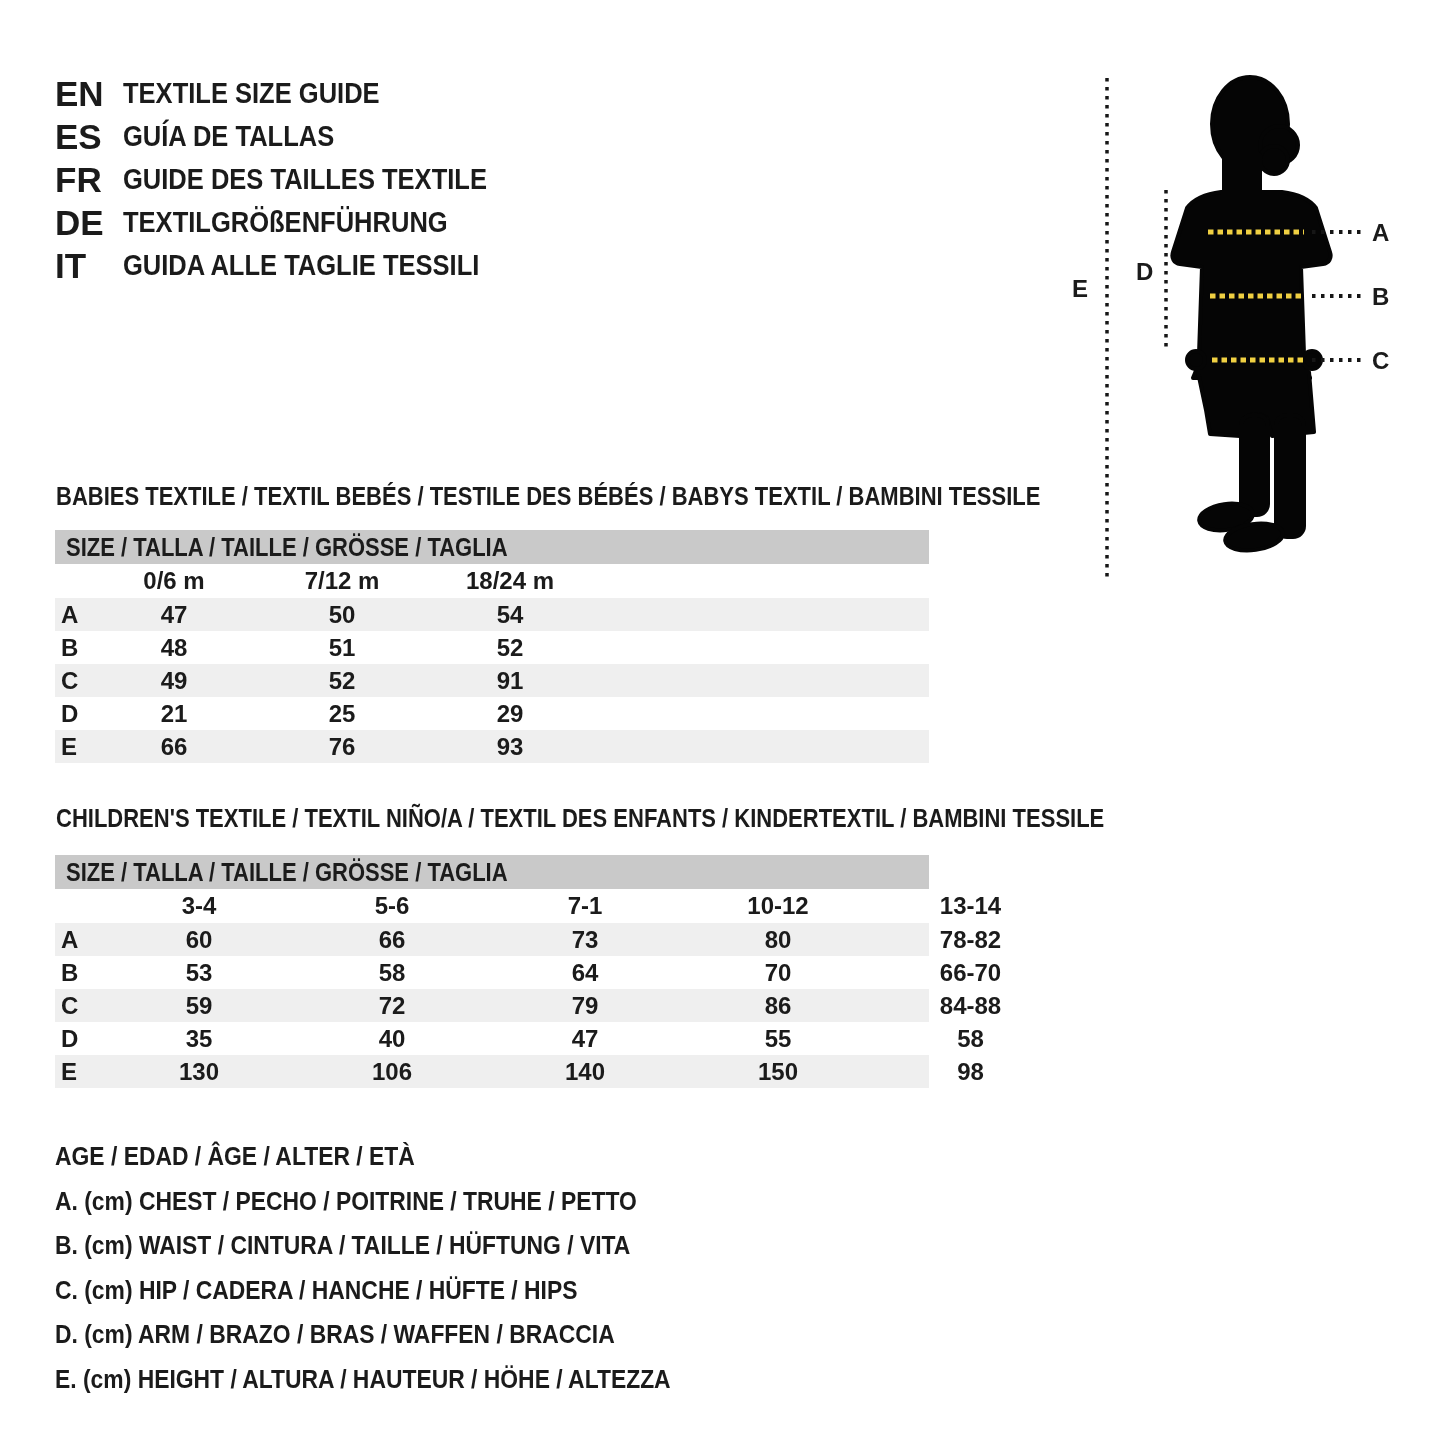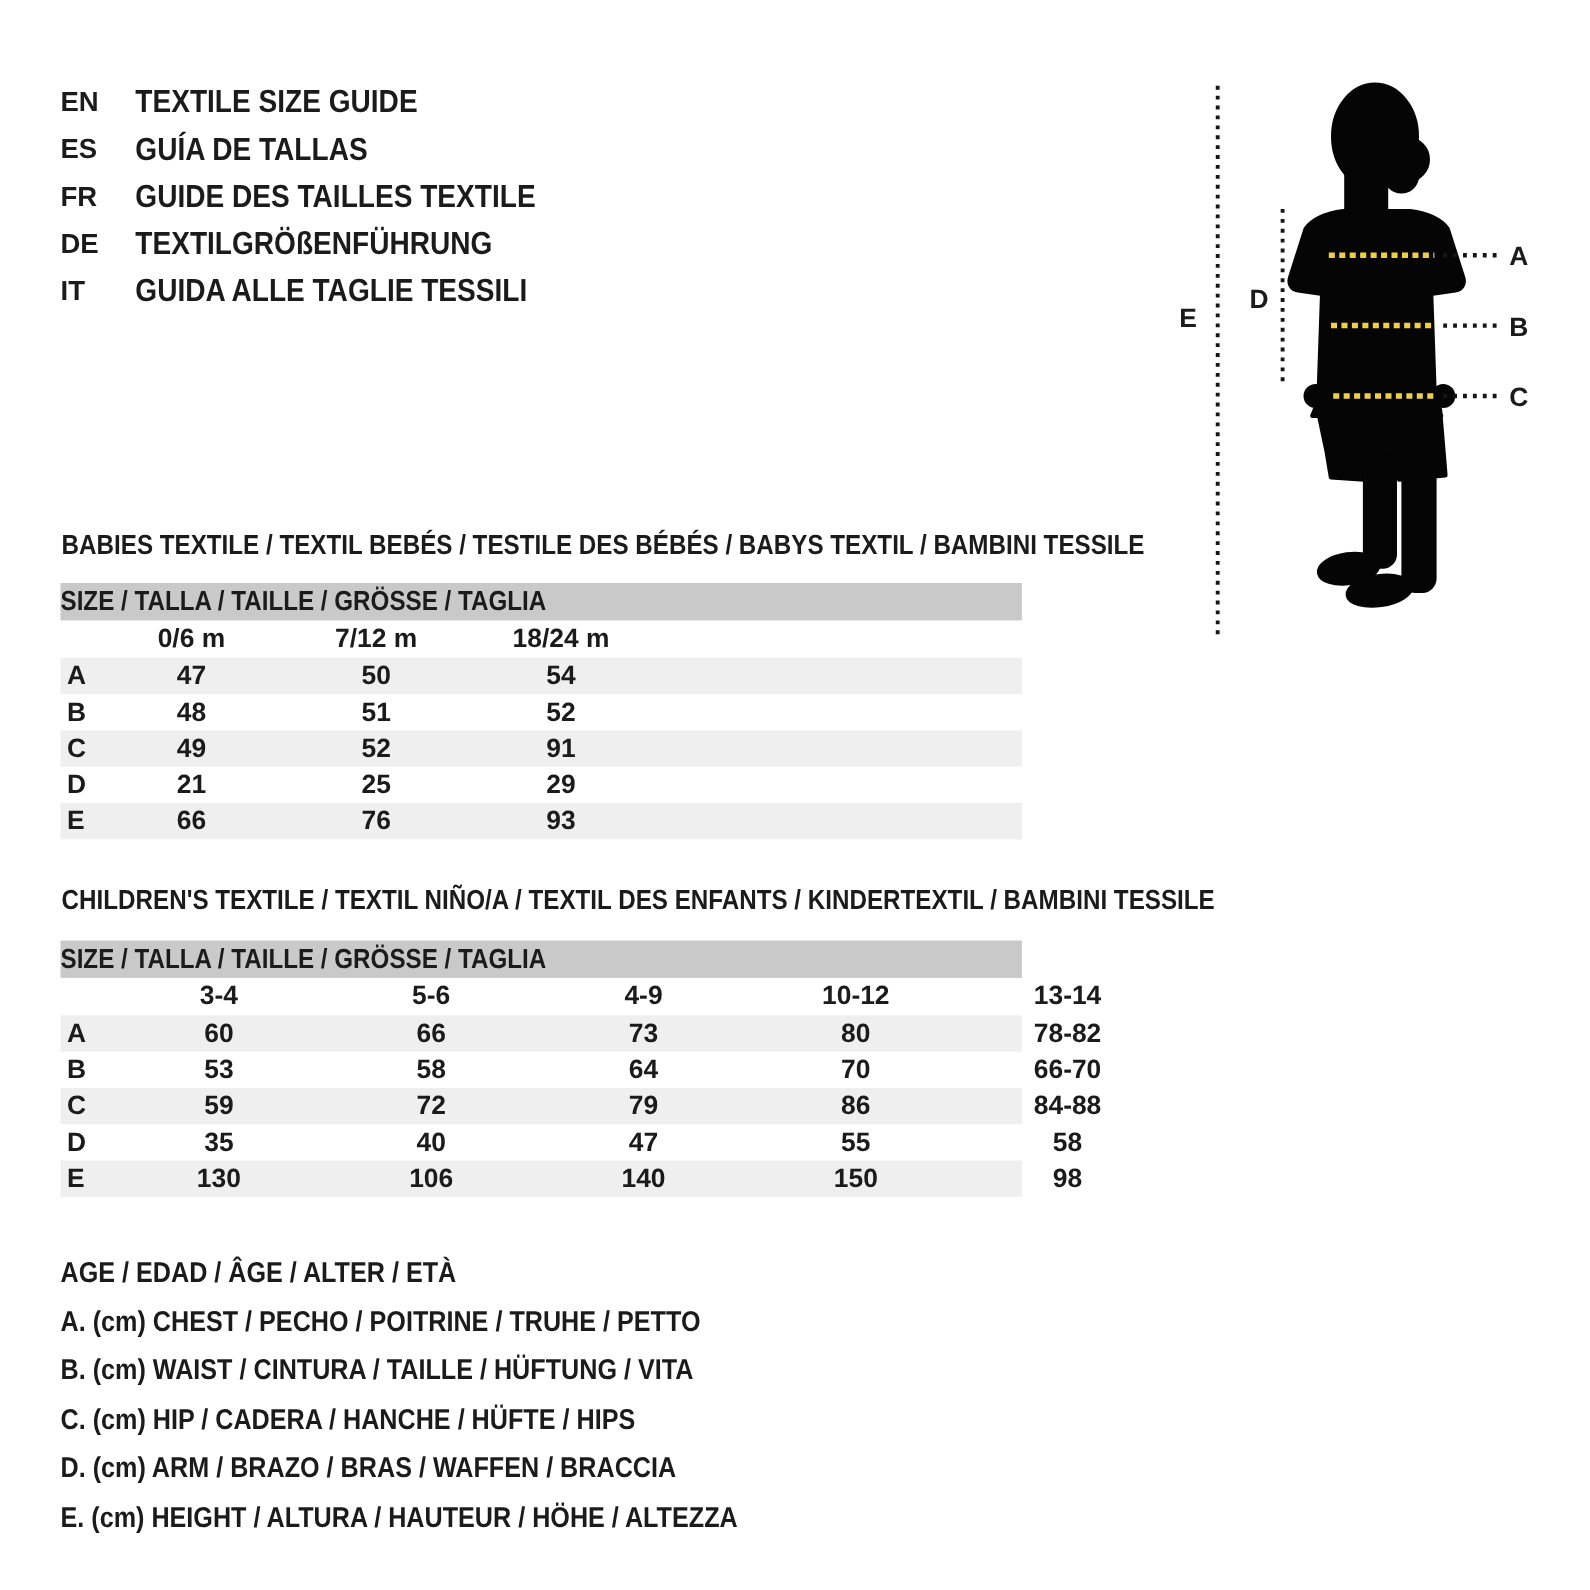--- a/index.html
+++ b/index.html
@@ -13,37 +13,37 @@
   }
   .cond {
     display:inline-block;
     transform:scaleX(0.88);
     transform-origin:0 50%;
     white-space:nowrap;
   }
   
   .lang-block { position:absolute; left:55px; top:72px; }
   .lang-row { display:flex; align-items:center; height:43px; }
-  .lang-code { width:68px; font-size:25px; font-weight:700; }
+  .lang-code { width:68px; font-size:35px; font-weight:700; }
   .lang-title { font-size:29px; font-weight:700; }
   
   .figure { position:absolute; left:1060px; top:60px; width:340px; height:530px; }
   .figure text { font-family:"Liberation Sans","DejaVu Sans",sans-serif; font-size:24px; font-weight:700; fill:#1b1b1b; }
   
   .section-title { position:absolute; left:56px; font-size:25px; font-weight:700; }
   .babies-title { top:482px; }
   .children-title { top:804px; }
   
   .size-table { position:absolute; left:55px; width:874px; }
   .babies-tbl { top:530px; }
   .children-tbl { top:855px; }
   .size-bar {
     height:34px; background:#c9c9c9;
     display:flex; align-items:center;
-    padding-left:0; box-sizing:border-box;
+    padding-left:11px; box-sizing:border-box;
     font-size:25px; font-weight:700;
   }
   .row { display:grid; align-items:center; height:33px; }
   .thead { height:34px; }
   .babies-tbl .row { grid-template-columns:35px 168px 168px 168px 1fr; }
   .children-tbl .row { grid-template-columns:35px 168px 168px 168px 168px 167px 1fr;gap:25px; }
   .row .cell { text-align:center; font-size:24px; font-weight:700; }
   .row .cell.label { text-align:left; padding-left:6px; }
   .row.alt { background:#efefef; }
   
@@ -178,21 +178,21 @@
 </div>
 
 <div class="size-table children-tbl">
   <div class="size-bar">
     <span class="cond">SIZE / TALLA / TAILLE / GRÖSSE / TAGLIA</span>
   </div>
   <div class="row thead">
     <div class="cell label"></div>
     <div class="cell">3-4</div>
     <div class="cell">5-6</div>
-    <div class="cell">4-9</div>
+    <div class="cell">7-1</div>
     <div class="cell">10-12</div>
     <div class="cell">13-14</div>
     <div class="cell"></div>
   </div>
   <div class="row alt">
     <div class="cell label">A</div>
     <div class="cell">60</div>
     <div class="cell">66</div>
     <div class="cell">73</div>
     <div class="cell">80</div>

